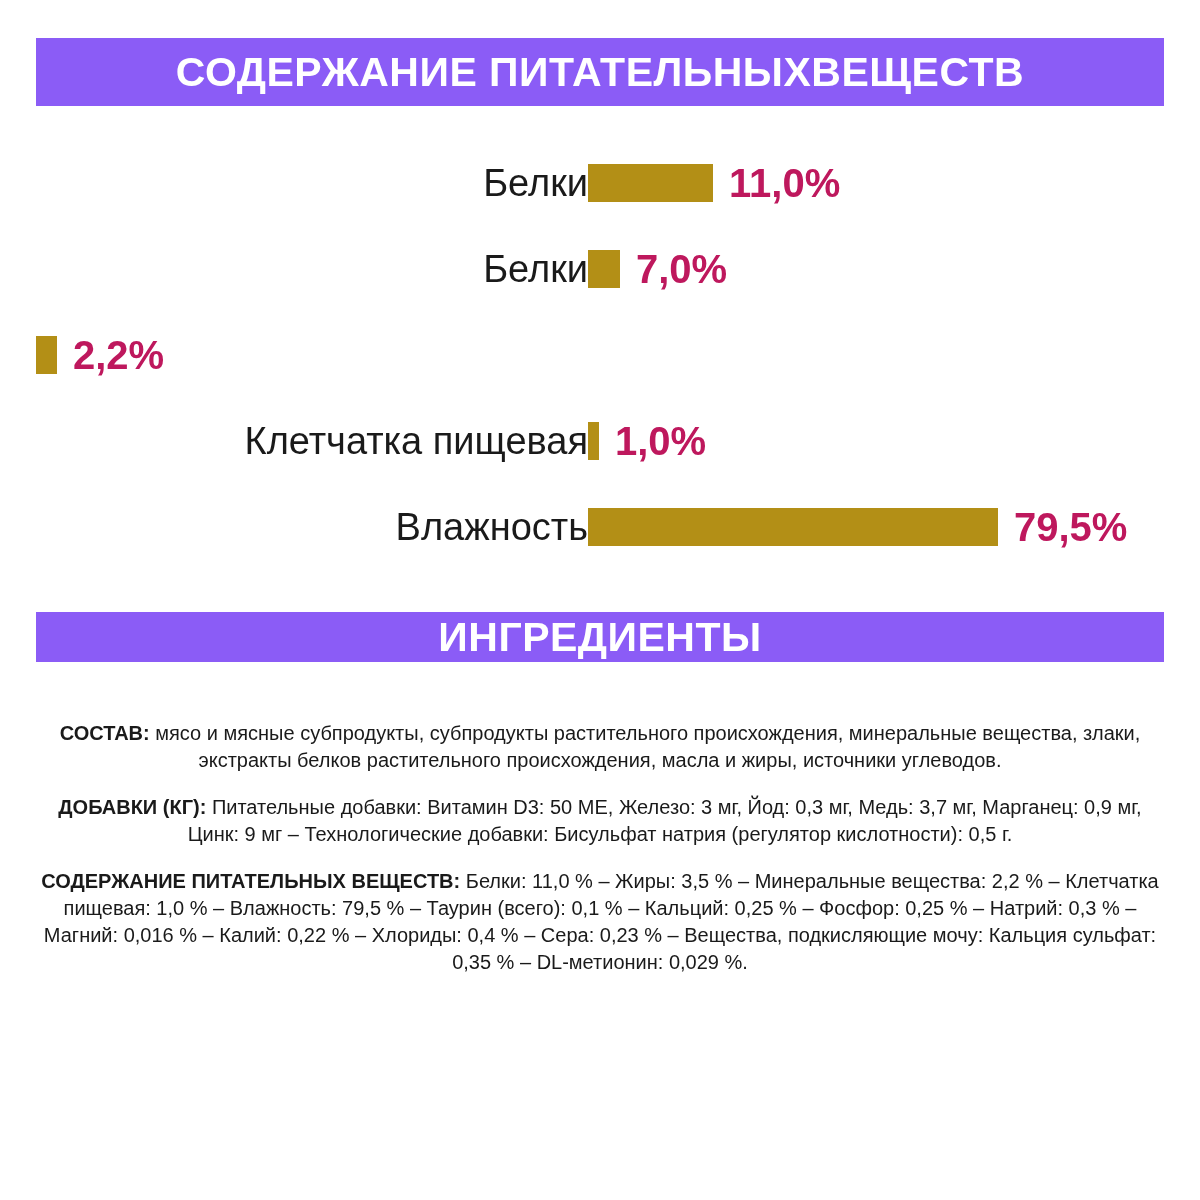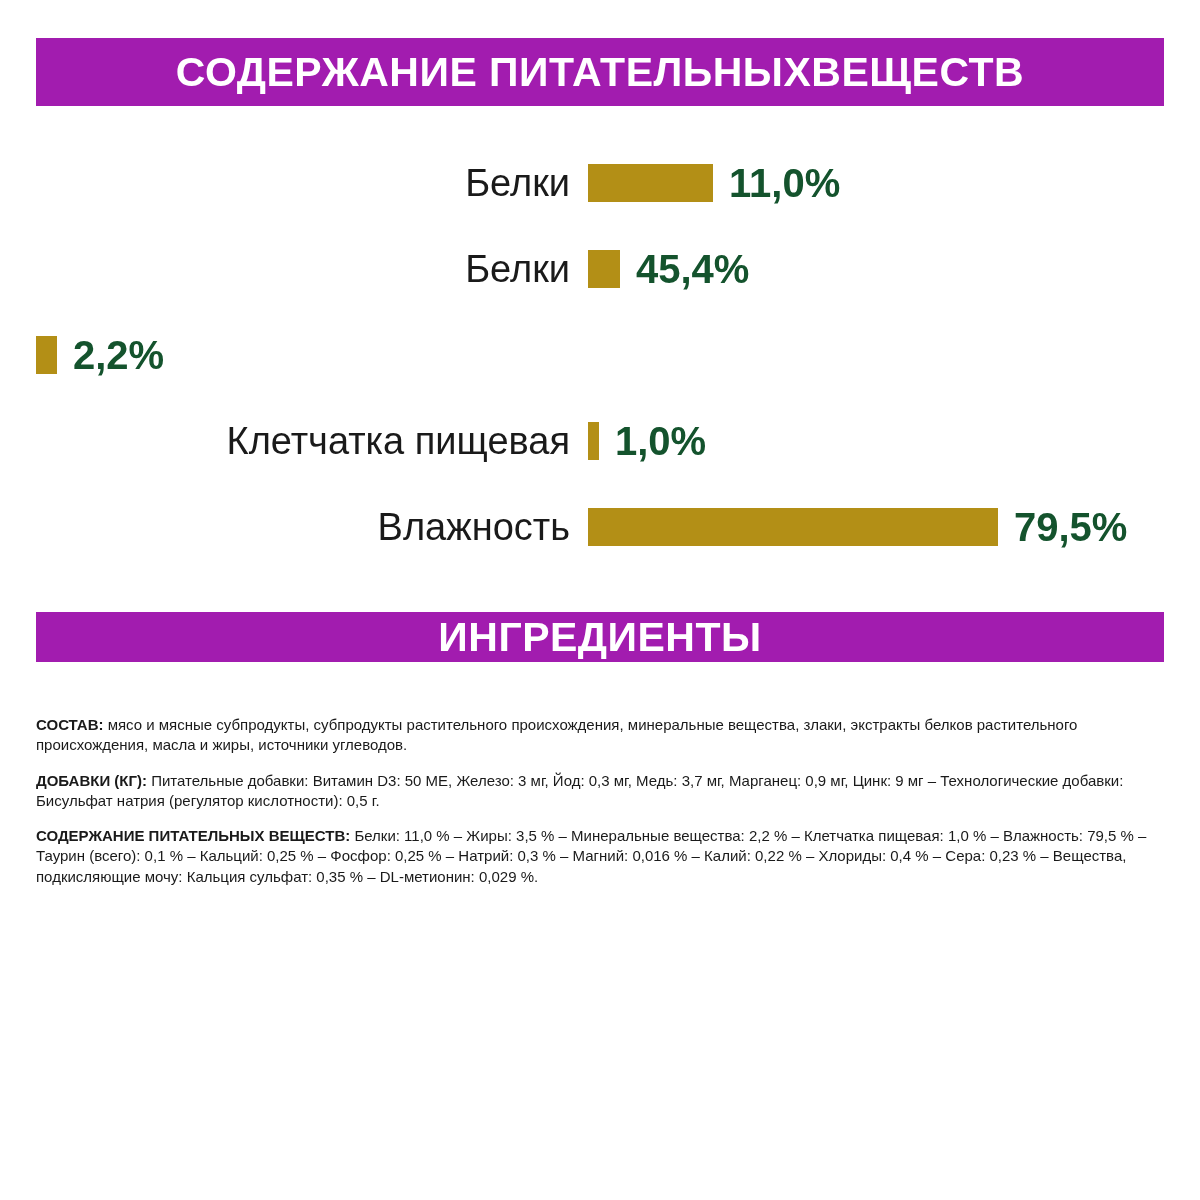--- a/index.html
+++ b/index.html
@@ -19,21 +19,21 @@
     width: 1200px;
     height: 1200px;
     box-sizing: border-box;
   }
 
   
   .section-bar {
     position: absolute;
     left: 36px;
     width: 1128px;
-    background: #a21caf;
+    background: #8b5cf6;
     display: flex;
     align-items: center;
     justify-content: center;
   }
   .section-bar .bar-title {
     color: #ffffff;
     font-weight: bold;
     letter-spacing: 0.5px;
     white-space: nowrap;
   }
@@ -63,56 +63,55 @@
     height: 430px;
   }
   .chart-row {
     display: flex;
     align-items: center;
     height: 86px;
   }
   .chart-label {
     width: 552px;
     text-align: right;
-    padding-right: 18px;
     box-sizing: border-box;
     font-size: 38px;
     color: #1a1a1a;
     white-space: nowrap;
   }
   .chart-barwrap {
     display: flex;
     align-items: center;
     flex: 1;
   }
   .chart-bar {
     height: 38px;
     background: #b38f16;
   }
   .chart-value {
     font-size: 40px;
     font-weight: bold;
-    color: #14532d;
+    color: #be185d;
     margin-left: 16px;
     white-space: nowrap;
   }
 
   
   .ingredients {
     position: absolute;
     top: 700px;
     left: 36px;
     width: 1128px;
   }
   .ing-block {
-    font-size: 15px;
+    font-size: 20px;
     line-height: 1.35;
     color: #1a1a1a;
     margin-bottom: 14px;
-    text-align: left;
+    text-align: center;
   }
   .ing-block b {
     font-weight: bold;
   }
 </style>
 </head>
 <body>
 
 <div class="page">
 
@@ -127,21 +126,21 @@
       <div class="chart-barwrap">
         <div class="chart-bar" style="width:125px"></div>
         <div class="chart-value">11,0%</div>
       </div>
     </div>
 
     <div class="chart-row">
       <div class="chart-label">Белки</div>
       <div class="chart-barwrap">
         <div class="chart-bar" style="width:32px"></div>
-        <div class="chart-value">45,4%</div>
+        <div class="chart-value">7,0%</div>
       </div>
     </div>
 
     <div class="chart-row">
       <div class="chart-barwrap">
         <div class="chart-bar" style="width:21px"></div>
         <div class="chart-value">2,2%</div>
       </div>
     </div>
 

